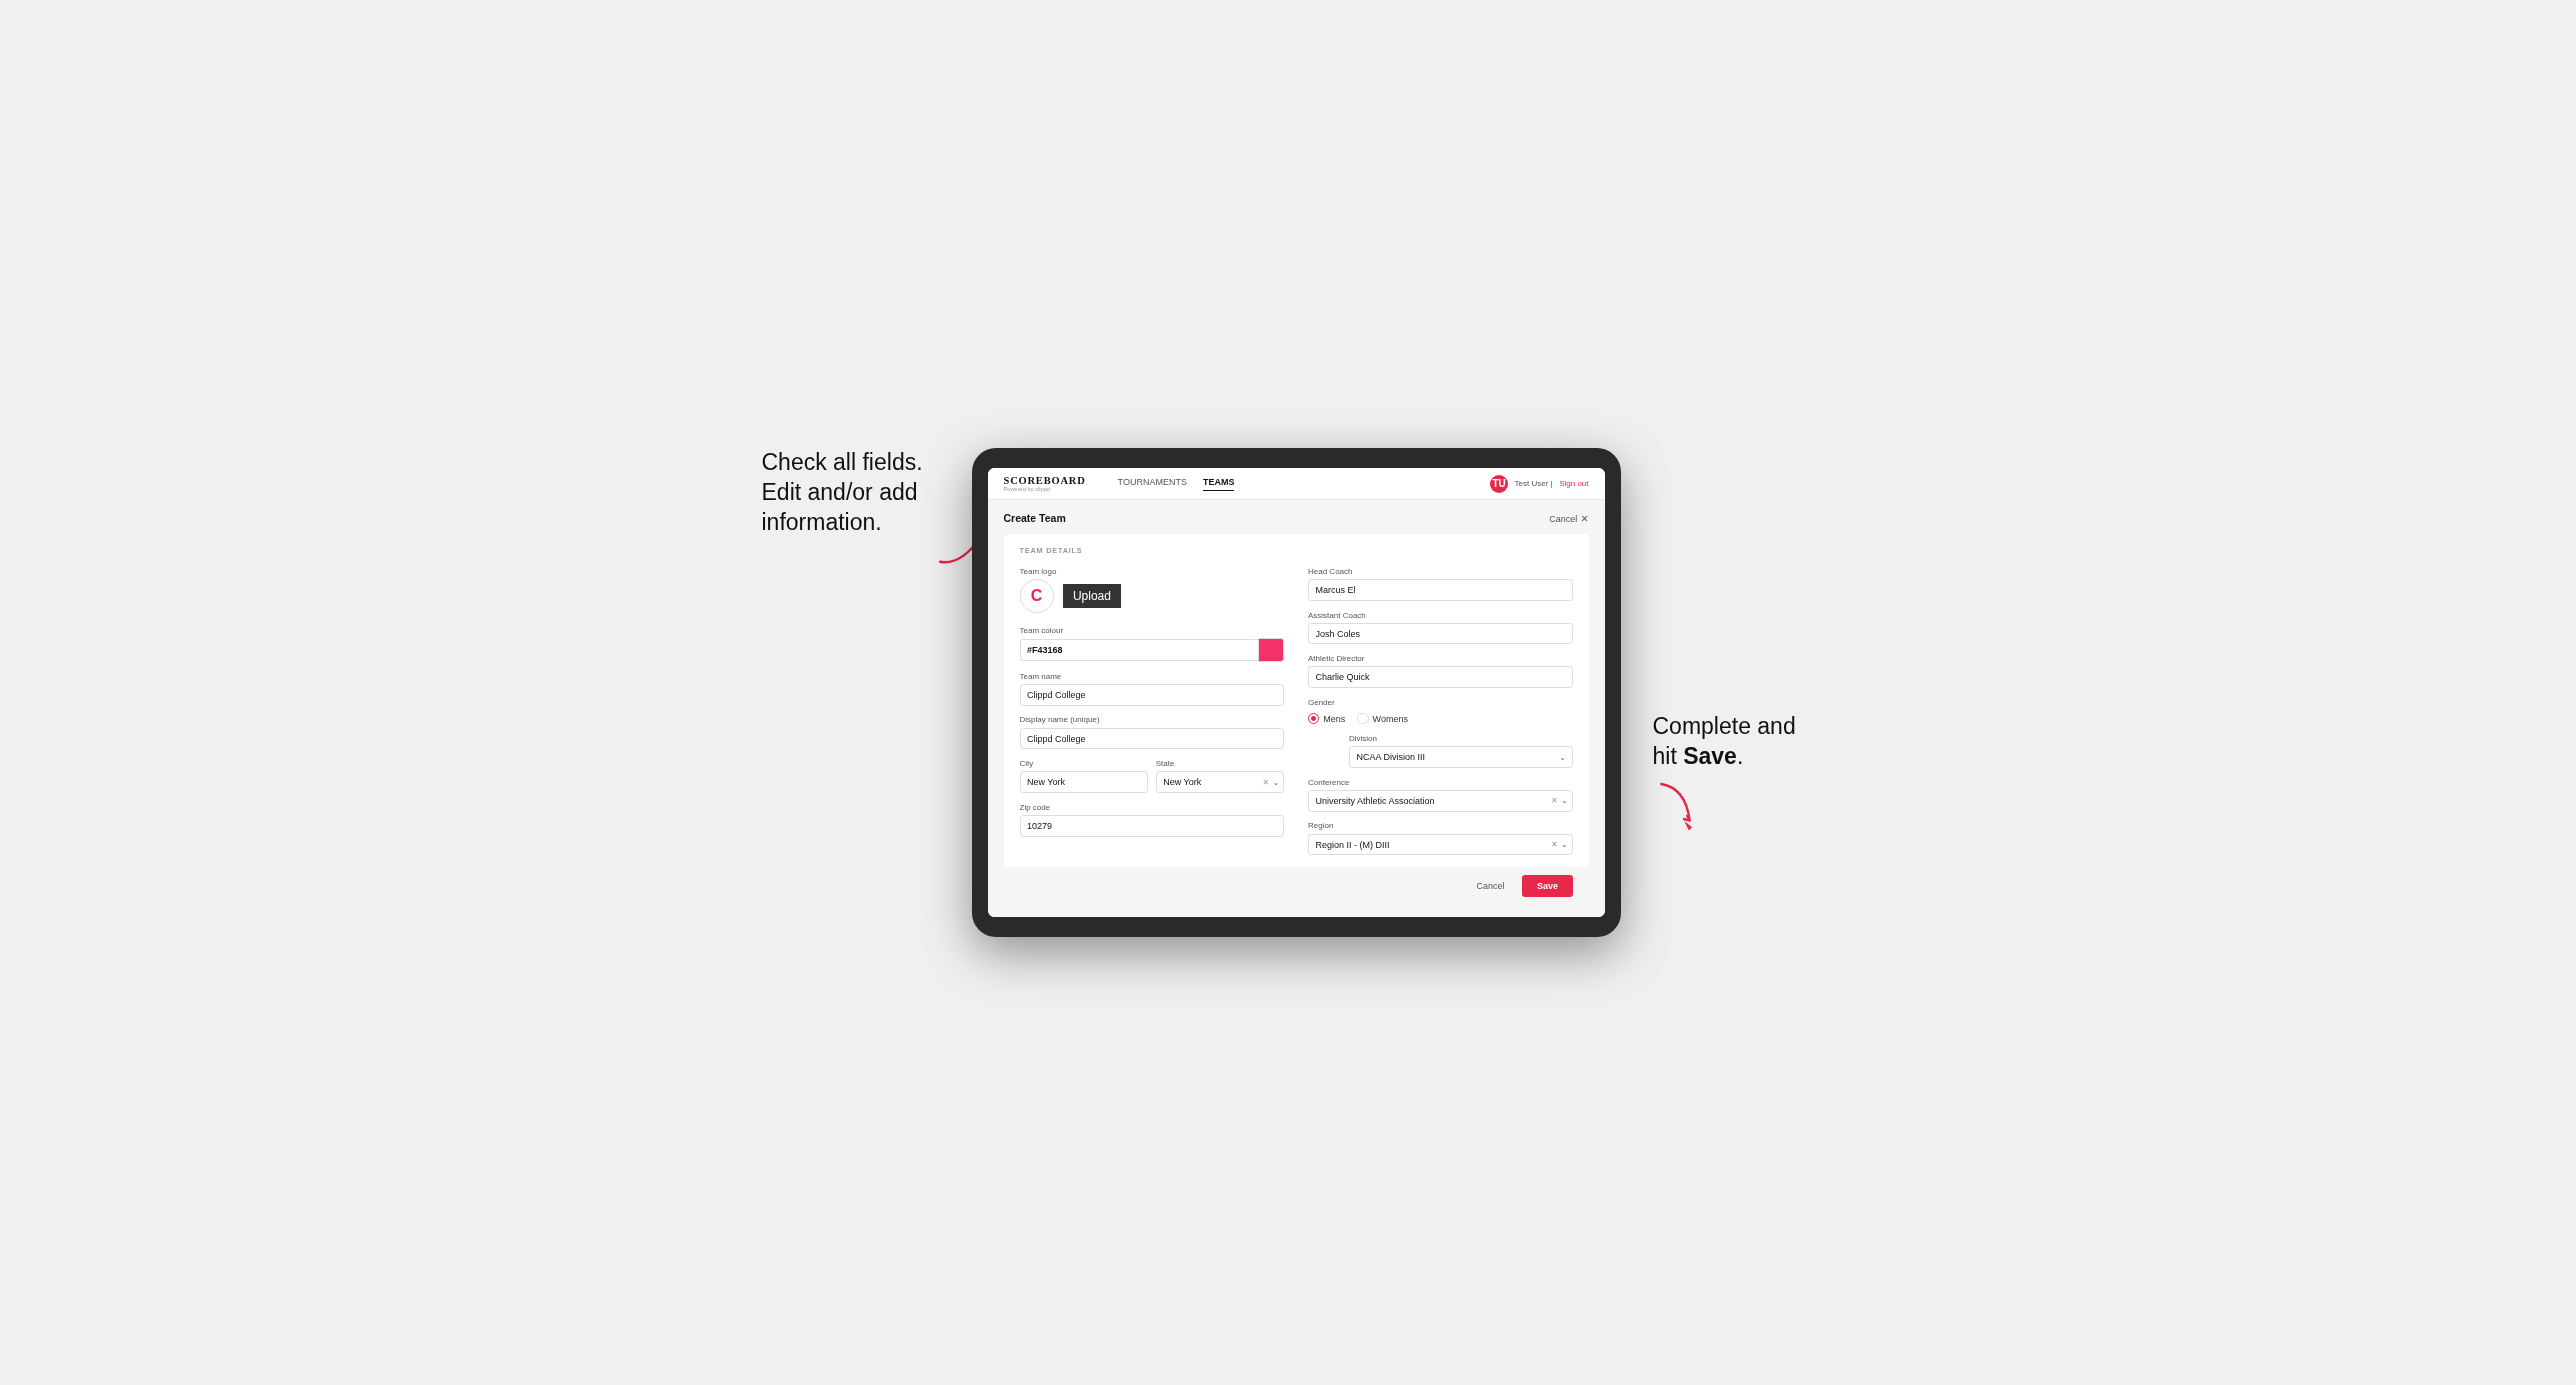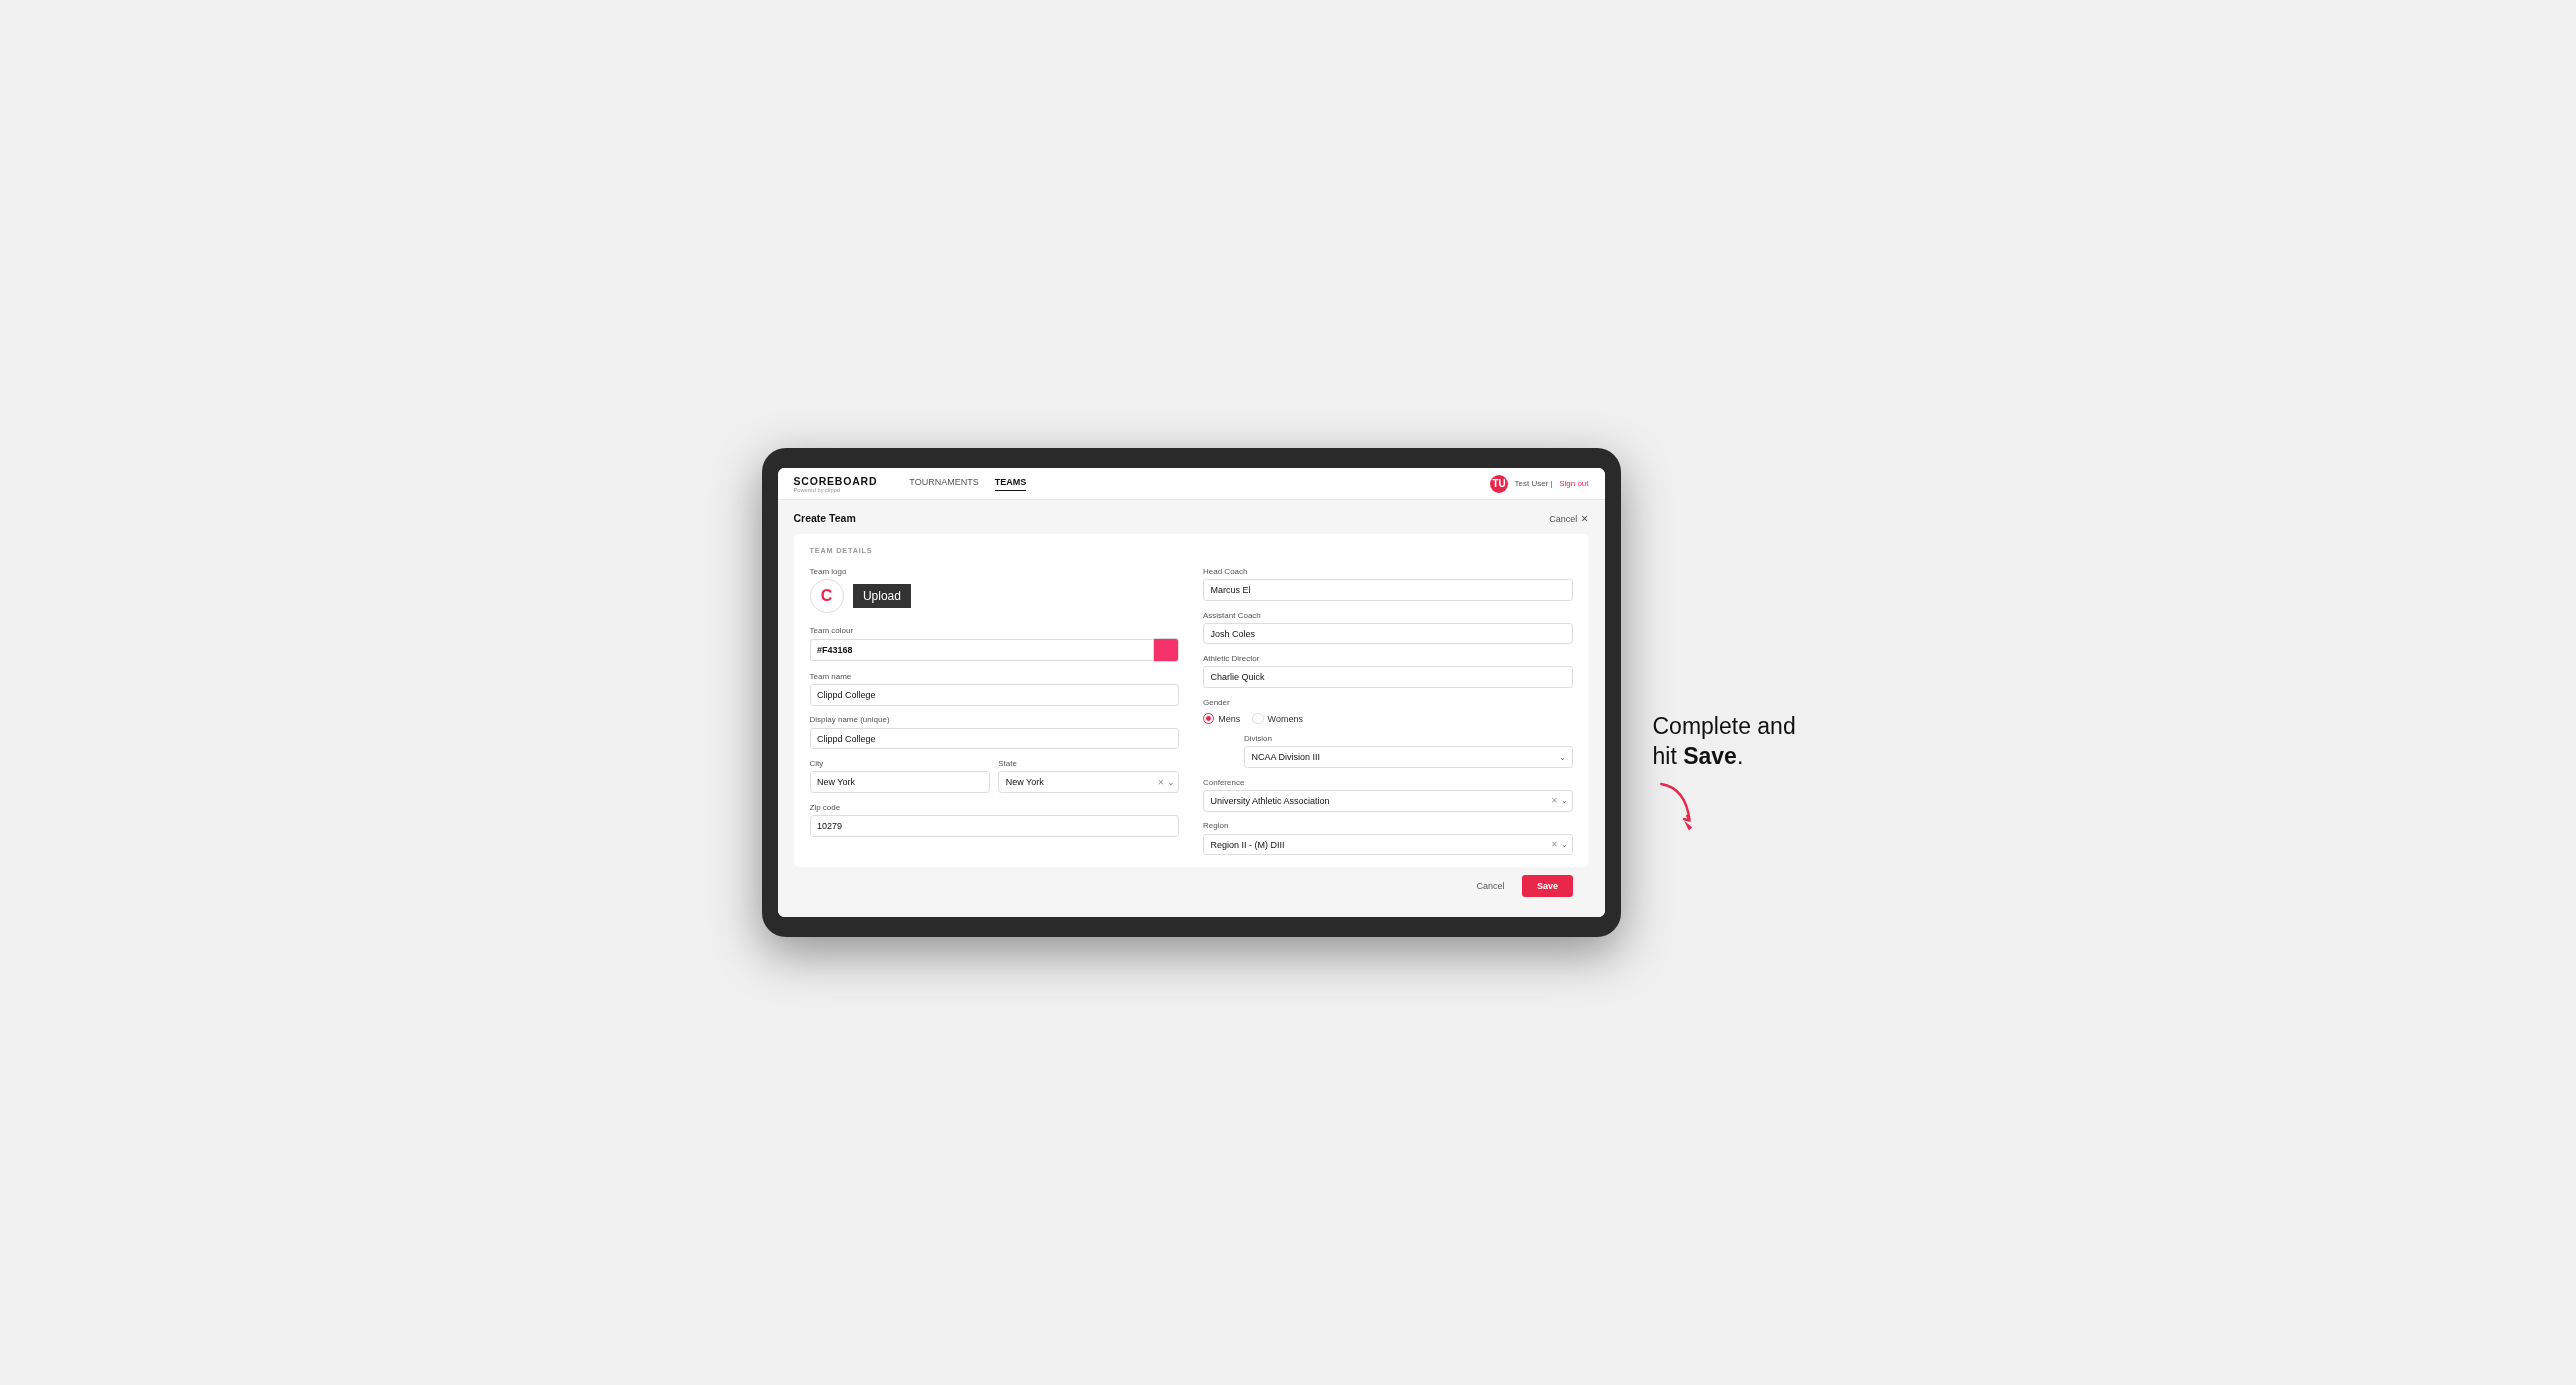--- a/index.html
+++ b/index.html
@@ -83,20 +83,21 @@
     .logo-area {
       display: flex;
       flex-direction: column;
     }
 
     .logo-text {
       font-size: 10.5px;
       font-weight: 800;
       color: #111;
       letter-spacing: 0.8px;
+      font-family: Liberation Serif, serif;
     }
 
     .logo-sub {
       font-size: 5.7px;
       color: #999;
     }
 
     .nav-links {
       display: flex;
       gap: 16px;
@@ -410,20 +411,28 @@
       border-radius: 3.2px;
       cursor: pointer;
       font-weight: 600;
     }
   </style>
 </head>
 <body>
 
 <div class="page-wrapper">
 
+  <div class="annotation-left">
+    <span>Check all fields. Edit and/or add information.</span>
+    
+    <svg class="arrow-left" width="65" height="49" viewBox="0 0 80 60" style="position:absolute;right:-61px;top:73px;">
+      <path d="M5 50 Q30 55 55 20 L48 18 M55 20 L52 27" stroke="#e8274b" stroke-width="3" fill="none" stroke-linecap="round"></path>
+      <polygon points="60,15 50,25 62,28" fill="#e8274b"></polygon>
+    </svg>
+  </div>
 
   <div class="tablet-frame">
     <div class="tablet-screen">
 
       <div class="navbar">
         <div class="logo-area">
           <span class="logo-text">SCOREBOARD</span>
           <span class="logo-sub">Powered by clippd</span>
         </div>
         <div class="nav-links">

